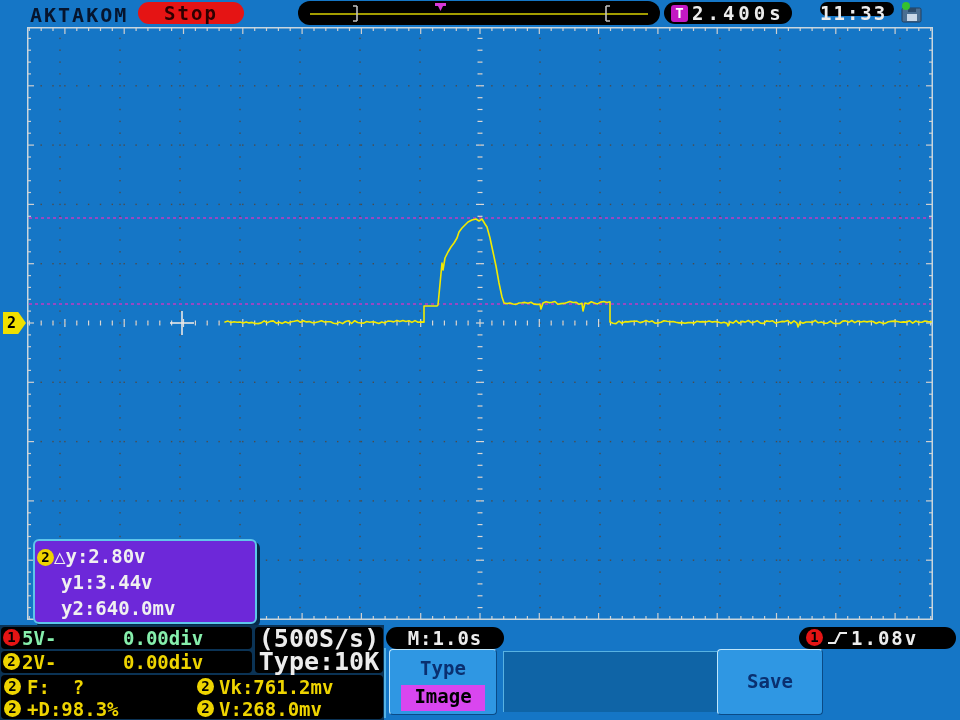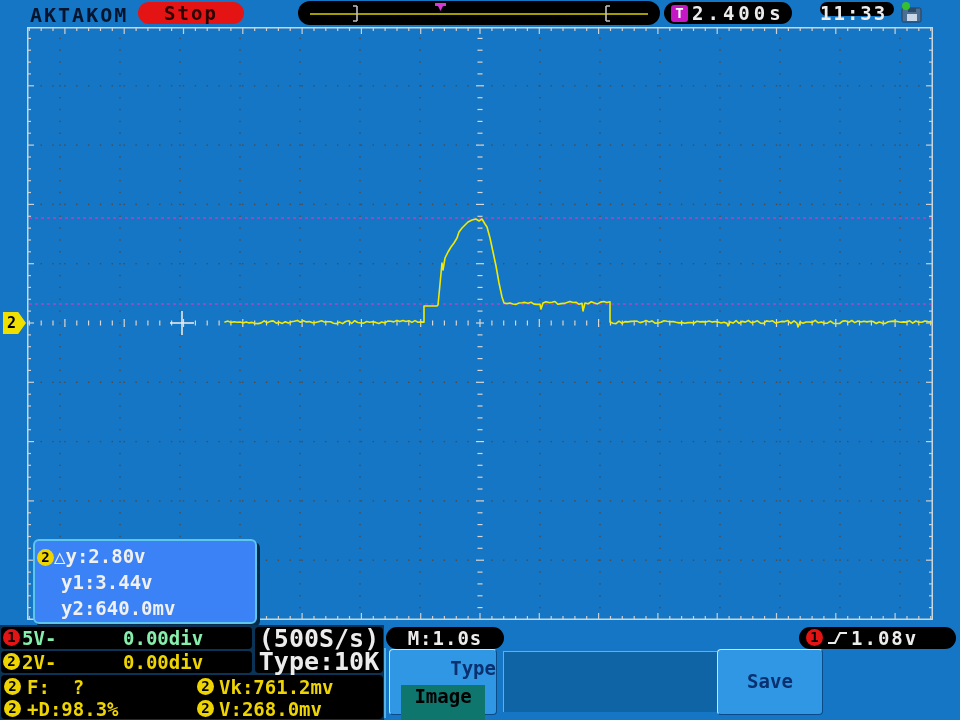--- a/index.html
+++ b/index.html
@@ -20,21 +20,21 @@
   .tbox{display:inline-block;width:17px;height:17px;margin-left:7px;background:#c318c3;border-radius:3px;
         color:#fff;font-size:14px;line-height:17px;text-align:center;}
   .tinfo-text{font-size:19px;letter-spacing:4px;margin-left:4px;}
   .clock-pill{left:820px;top:2px;width:74px;height:14px;border-radius:11px;
               font-size:19px;letter-spacing:2px;text-align:left;line-height:22px;}
   
   #scope{left:27px;top:27px;}
   .ch2-marker{left:3px;top:312px;width:23px;height:22px;background:#f0e000;
       clip-path:polygon(0 0,66% 0,100% 50%,66% 100%,0 100%);
       color:#000;font-size:15px;line-height:22px;text-align:center;padding-right:6px;box-sizing:border-box;}
-  .cursor-box{left:33px;top:539px;width:220px;height:81px;background:#3b82f6;
+  .cursor-box{left:33px;top:539px;width:220px;height:81px;background:#6d28d9;
       border:2px solid #5ec6ea;border-radius:6px;box-shadow:3px 3px 0 #052a4a;
       color:#f0f0f0;font-size:19px;}
   .cursor-box .row{height:26px;line-height:26px;padding-left:26px;white-space:pre;}
   .cursor-box .row1{padding-left:2px;margin-top:2px;}
   
   .badge{display:inline-block;width:17px;height:17px;border-radius:50%;
          color:#000;font-size:14px;line-height:17px;text-align:center;vertical-align:middle;}
   .badge.r{background:#e51414;}
   .badge.y{background:#eed400;}
   
@@ -51,22 +51,22 @@
   .meas-box span{position:absolute;white-space:pre;}
   .m-pill{left:386px;top:627px;width:118px;height:22px;border-radius:11px;
           font-size:19px;text-align:center;line-height:22px;letter-spacing:1px;}
   .menu-divider{left:384px;top:648px;width:2px;height:70px;background:#54b2e4;}
   .menu-inset{left:503px;top:651px;width:213px;height:60px;background:#0f64a6;
           border-top:1px solid #58b2e2;border-left:1px solid #58b2e2;}
   .btn{background:#2f97e3;border-top:1px solid #bfe6fb;border-left:1px solid #bfe6fb;
        border-right:1px solid #0a4a86;border-bottom:1px solid #0a4a86;border-radius:4px;
        color:#0a3070;font-size:19px;box-sizing:border-box;}
   .type-panel{left:389px;top:649px;width:108px;height:66px;text-align:center;}
-  .type-panel .tlabel{margin-top:7px;text-align:right;}
-  .type-value{margin:6px auto 0;width:84px;height:35px;background:#0f766e;color:#000;line-height:23px;}
+  .type-panel .tlabel{margin-top:7px;}
+  .type-value{margin:6px auto 0;width:84px;height:26px;background:#d946ef;color:#000;line-height:23px;}
   .save-btn{left:717px;top:649px;width:106px;height:66px;text-align:center;line-height:62px;}
   .trig-pill{left:799px;top:627px;width:157px;height:22px;border-radius:11px;font-size:19px;}
   .trig-pill .badge{position:absolute;left:7px;top:2px;}
   .trig-pill svg{position:absolute;left:28px;top:3px;}
   .trig-pill .tlv{position:absolute;left:52px;top:0;line-height:22px;letter-spacing:2px;}
 </style>
 </head>
 <body>
 
 <div class="abs brand">AKTAKOM</div>

